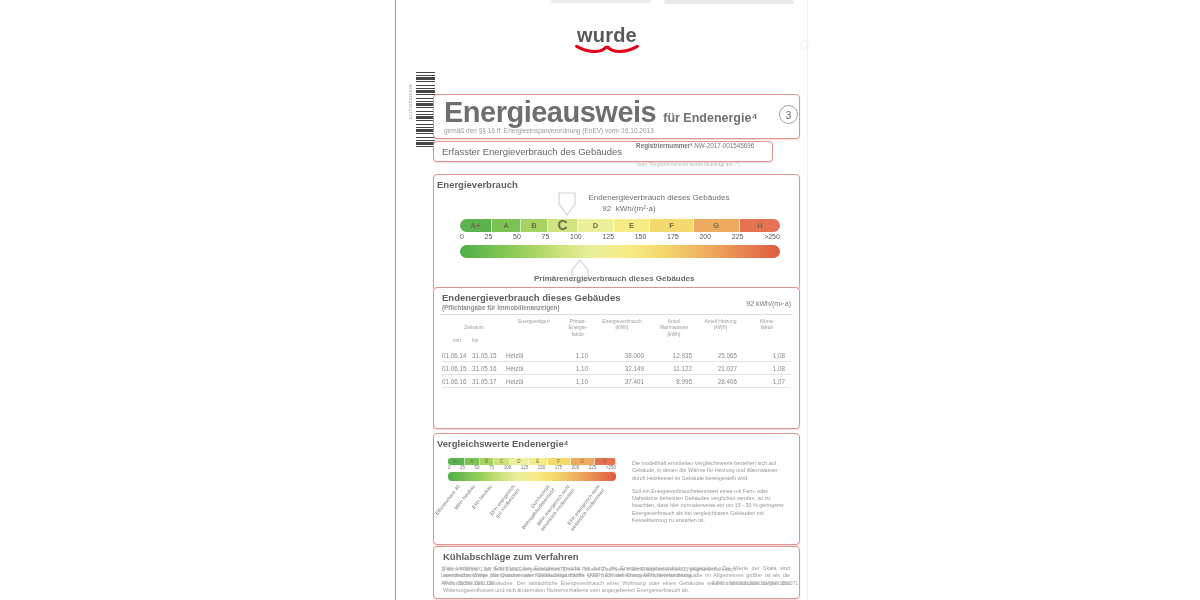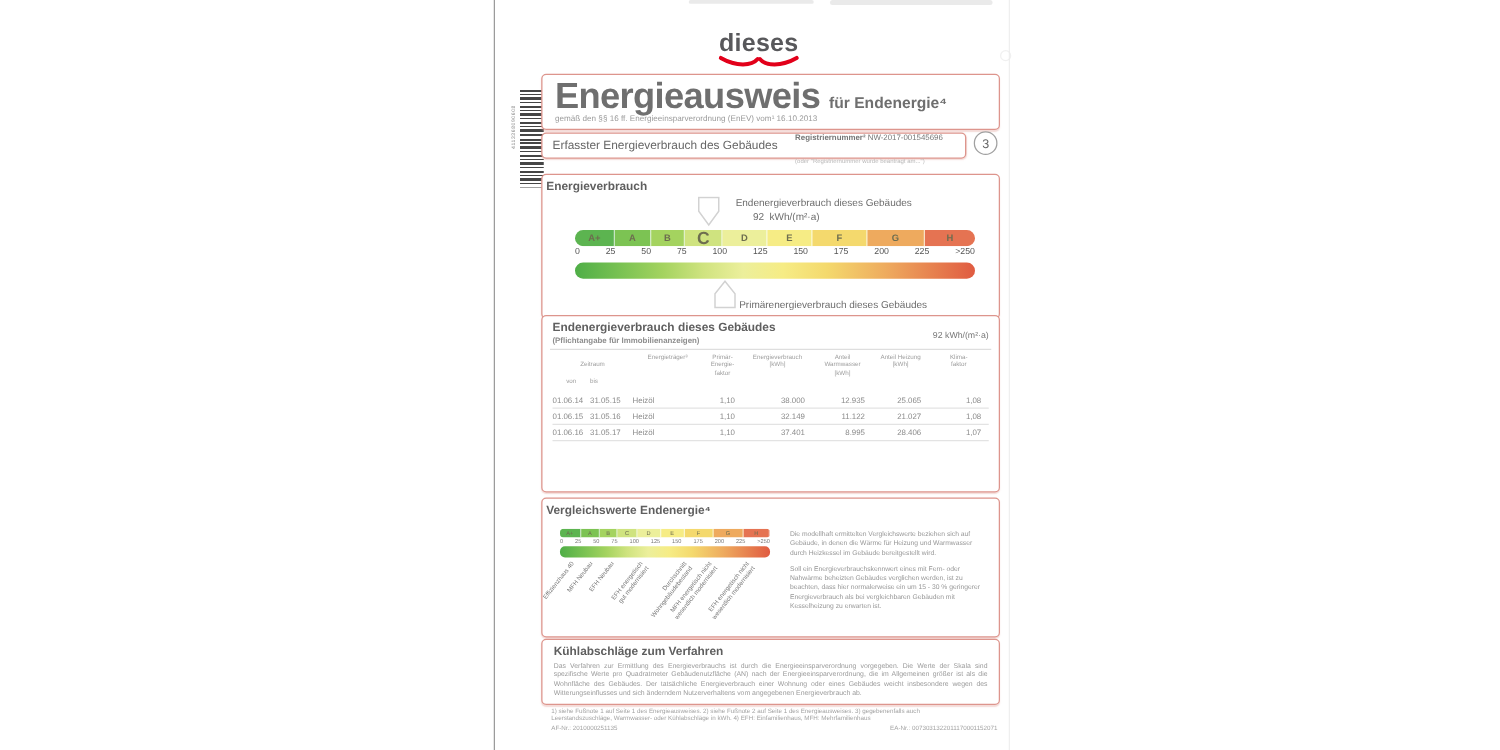--- a/index.html
+++ b/index.html
@@ -13,21 +13,21 @@
   .ghost-circle { position:absolute; left:404px; top:40px; width:9px; height:9px;
     border:1px solid #ececec; border-radius:50%; opacity:.8; }
 
   
   .logo { position:absolute; left:168px; top:24px; width:86px; text-align:center; }
   .logo-text { font-size:20px; font-weight:bold; color:#58585b; letter-spacing:.2px; }
   .logo-swoosh { display:block; margin:-3px auto 0; }
 
   
   .rbox { position:absolute; left:37px; width:367px; border:1px solid #dd958d;
-    border-radius:4px; background:#fff; box-shadow:0 1px 1px rgba(221,149,141,.35); }
+    border-radius:4px; background:#fff; box-shadow:0 1px 1px rgba(221,149,141,.35);margin-top:35px; }
 
   
   .title-box { top:59px; height:45px; padding:2px 10px 0; }
   .title-row { display:flex; align-items:baseline; }
   .doc-title { font-size:29px; font-weight:bold; color:#6f6f6f; letter-spacing:-.5px; line-height:30px; }
   .doc-title-suffix { font-size:12.5px; font-weight:bold; color:#6f6f6f; margin-left:7px; }
   .doc-subtitle { font-size:6.5px; color:#9b9b9b; margin-top:0px; }
 
   
   .header-bar { top:106px; height:21px; width:340px; display:flex; align-items:center; padding:0 8px; }
@@ -65,21 +65,21 @@
   .bc0{width:10%}.bc1{width:9%}.bc2{width:8.5%}.bc3{width:9.5%}.bc4{width:11%}
   .bc5{width:11.5%}.bc6{width:13.5%}.bc7{width:14.5%}.bc8{width:12.5%}
   .ticks { position:absolute; left:26px; top:58px; width:320px; display:flex;
     justify-content:space-between; font-size:7px; color:#555; }
   .gradientbar { position:absolute; left:26px; top:70px; width:320px; height:13px; border-radius:7px;
     background:linear-gradient(90deg,#4fae47 0%,#7cc353 12%,#a4d35f 22%,#cfe37f 32%,#ecef9b 42%,
       #f6ec85 52%,#f4d96d 63%,#eeaa5e 78%,#e05b41 100%); }
   .e-privalue { position:absolute; left:0; top:88px; width:100%; padding-left:48px;
     text-align:center; font-size:8px; color:#6d6d6d; }
   .e-prilabel { position:absolute; left:0; top:99px; width:100%; padding-left:100px;
-    text-align:center; font-size:8px; font-weight:normal; color:#6d6d6d; }
+    text-align:left; font-size:8px; font-weight:bold; color:#6d6d6d; }
 
   
   .table-box { top:252px; height:142px; padding:4px 8px; }
   .tb-titlerow { display:flex; justify-content:space-between; align-items:flex-start; }
   .tb-title { font-size:9.5px; font-weight:bold; color:#5f5f5f; }
   .tb-sub { font-size:6.3px; font-weight:bold; color:#8d8d8d; margin-top:1px; }
   .tb-value { font-size:7px; color:#777; margin-top:8px; white-space:nowrap; }
   .tb-hr { border:none; border-top:1px solid #dedede; margin:3px -2px 0; }
   .tb-title2 { font-size:9.5px; font-weight:bold; color:#5f5f5f; margin-top:2px; }
   .thead { display:grid; grid-template-columns:64px 56px 32px 56px 48px 45px 48px; margin-top:3px; }
@@ -120,21 +120,21 @@
 </head>
 <body>
 
 <div class="page">
 
   <div class="smudge" style="left:155px;top:0;width:100px;height:3px;"></div>
   <div class="smudge" style="left:268px;top:0;width:130px;height:4px;"></div>
   <div class="ghost-circle"></div>
 
   <div class="logo">
-    <div class="logo-text">dieses</div>
+    <div class="logo-text">wurde</div>
     <svg class="logo-swoosh" width="66" height="11" viewBox="0 0 74 11">
       <path d="M3 2 C 17 10, 31 9, 36 3" stroke="#e2001a" stroke-width="3.6" fill="none" stroke-linecap="round"></path>
       <path d="M38 3 C 43 9, 57 10, 71 2" stroke="#e2001a" stroke-width="3.6" fill="none" stroke-linecap="round"></path>
     </svg>
   </div>
 
   <div class="barcode-wrap">
     <div class="barcode"></div>
     <div class="barcode-num">4113368090608</div>
   </div>

